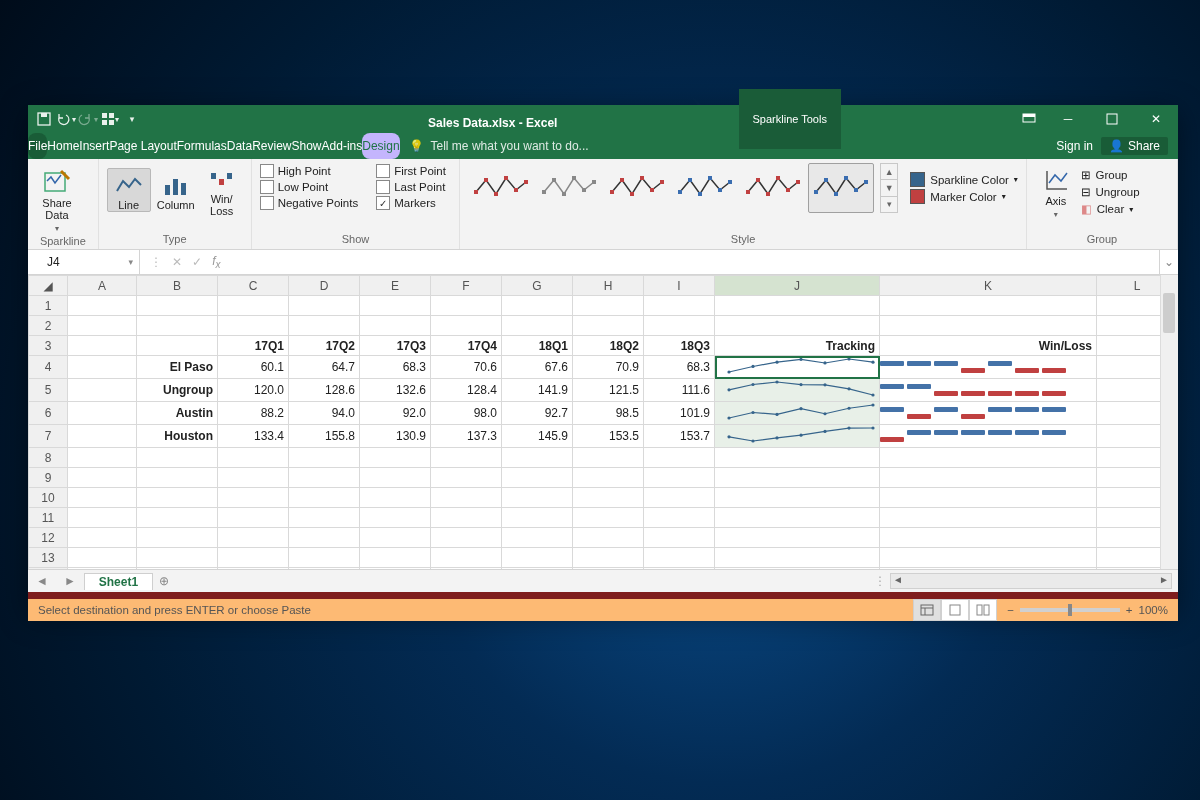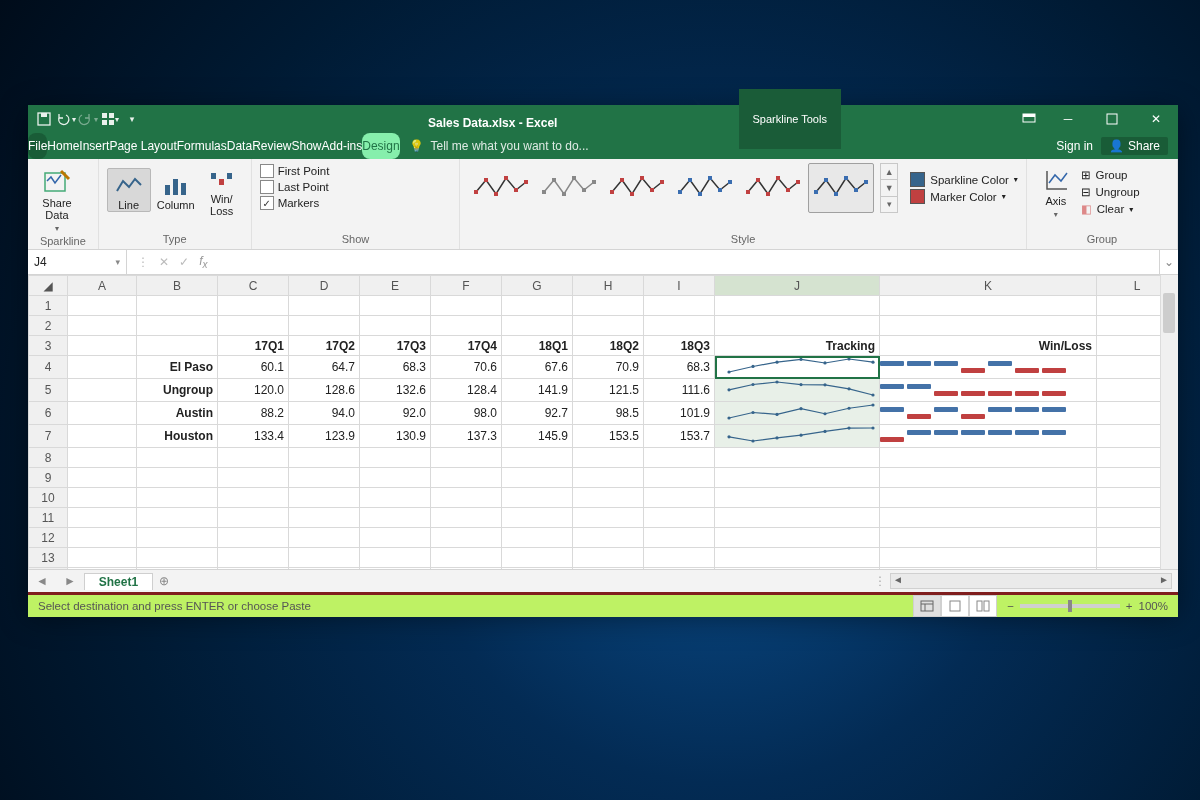--- a/index.html
+++ b/index.html
@@ -16,21 +16,21 @@
   .titlebar .qat{display:flex;align-items:center;gap:6px;padding:0 8px;}
   .titlebar .qat .ic{width:16px;height:16px;display:inline-flex;align-items:center;justify-content:center;opacity:.9;}
   .titlebar .title{flex:0 0 auto;margin:7px auto 0 280px;font-weight:bold;}
   .titlebar .spacer{flex:1;}
   .titlebar .context{background:#1a5c38;padding:16px 14px;line-height:28px;height:28px;font-size:11px;}
   .titlebar .winbtns{display:flex;}
   .titlebar .winbtns div{width:44px;height:28px;display:flex;align-items:center;justify-content:center;}
   .ribbon-tabs{height:26px;background:#217346;color:#fff;display:flex;align-items:center;font-size:12px;}
   .ribbon-tabs .tab{padding:0 0;line-height:26px;height:26px;cursor:pointer;border-radius:8px;}
   .ribbon-tabs .tab.file{background:#195c37;}
-  .ribbon-tabs .tab.active{background:#86efac;color:#217346;}
+  .ribbon-tabs .tab.active{background:#c4b5fd;color:#217346;}
   .ribbon-tabs .tellme{opacity:.85;margin-left:10px;display:flex;align-items:center;gap:6px;}
   .ribbon-tabs .flexfill{flex:1;}
   .ribbon-tabs .right{display:flex;align-items:center;gap:8px;padding-right:10px;}
   .ribbon-tabs .share{background:#195c37;border-radius:2px;padding:2px 8px;display:flex;align-items:center;gap:4px;}
   
   .ribbon{height:90px;background:#f3f3f3;border-bottom:1px solid #d4d4d4;display:flex;}
   .group{border-right:1px solid #e1e1e1;padding:4px 8px 2px;display:flex;flex-direction:column;}
   .group .row{display:flex;align-items:center;gap:4px;}
   .group .lbl{text-align:center;font-size:11px;color:#666;margin-top:auto;padding-bottom:2px;}
   .bigbtn{width:42px;display:flex;flex-direction:column;align-items:center;justify-content:flex-start;gap:2px;padding-top:4px;font-size:11px;line-height:12px;text-align:center;cursor:pointer;}
@@ -39,21 +39,21 @@
   .chk{width:12px;height:12px;border:1px solid #888;background:#fff;display:inline-flex;align-items:center;justify-content:center;font-size:10px;color:#333;}
   .gallery{display:flex;align-items:center;gap:2px;overflow:hidden;}
   .thumb{width:64px;height:48px;border:1px solid transparent;display:flex;align-items:center;justify-content:center;border-radius:2px;cursor:pointer;}
   .thumb.sel{border:1px solid #a0a0a0;background:#e8e8e8;}
   .galleryctrl{width:16px;display:flex;flex-direction:column;border:1px solid #c8c8c8;margin-left:2px;height:48px;}
   .galleryctrl div{flex:1;display:flex;align-items:center;justify-content:center;font-size:9px;color:#666;border-bottom:1px solid #c8c8c8;cursor:pointer;}
   .menuline{display:flex;align-items:center;gap:5px;font-size:11.5px;padding:1px 0;cursor:pointer;white-space:nowrap;}
   .swatch{width:13px;height:13px;background:#36648b;border:1px solid #555;}
   
   .fxbar{height:24px;border-bottom:1px solid #d4d4d4;display:flex;align-items:center;background:#fff;font-size:12px;}
-  .namebox{width:86px;border-right:1px solid #d4d4d4;padding:0 6px;display:flex;align-items:center;justify-content:space-between;height:100%;}
+  .namebox{width:86px;border-right:1px solid #d4d4d4;padding:0 6px;display:flex;align-items:center;justify-content:space-between;height:100%;margin-left:13px;}
   .fxbtns{display:flex;align-items:center;gap:10px;padding:0 10px;color:#999;}
   .fxinput{flex:1;padding:0 4px;}
   .fxexp{width:18px;border-left:1px solid #d4d4d4;text-align:center;color:#888;height:100%;line-height:24px;}
   
   .gridwrap{position:relative;height:294px;overflow:hidden;background:#fff;}
   table.grid{border-collapse:collapse;table-layout:fixed;width:1160px;}
   table.grid th,table.grid td{border:1px solid #d9d9d9;height:19px;font-size:12px;padding:0 4px;white-space:nowrap;overflow:hidden;}
   table.grid th{background:#f0f0f0;font-weight:normal;color:#555;text-align:center;}
   table.grid th.rowh{width:28px;}
   table.grid td{text-align:right;}
@@ -72,21 +72,21 @@
   .vscroll .th{position:absolute;top:18px;left:2px;width:12px;height:40px;background:#cdcdcd;border-radius:2px;}
   
   .sheettabs{height:22px;border-top:1px solid #d4d4d4;display:flex;align-items:center;background:#f3f3f3;font-size:12px;}
   .sheettabs .nav{padding:0 8px;color:#888;}
   .sheettabs .stab{background:#fff;border:1px solid #cfcfcf;border-bottom:none;padding:1px 14px;color:#217346;font-weight:bold;}
   .sheettabs .add{width:22px;text-align:center;color:#888;}
   .sheettabs .hscroll{flex:1;display:flex;align-items:center;justify-content:flex-end;gap:4px;padding-right:6px;}
   .sheettabs .track{width:280px;height:14px;background:#eaeaea;border:1px solid #d0d0d0;position:relative;}
   .sheettabs .track .sarw{position:absolute;top:0;width:14px;height:12px;text-align:center;font-size:10px;color:#666;}
   
-  .status{height:22px;border-top:3px solid #7f1d1d;background:#bef264;display:flex;align-items:center;font-size:11.5px;color:#555;}
+  .status{height:22px;border-top:7px solid #7f1d1d;background:#fdba74;display:flex;align-items:center;font-size:11.5px;color:#555;}
   .status .msg{padding:0 10px;}
   .status .flexfill{flex:1;}
   .status .views{display:flex;gap:0;}
   .status .vbtn{width:26px;height:20px;border:1px solid #d0d0d0;display:flex;align-items:center;justify-content:center;background:#fff;}
   .status .vbtn.act{background:#e0e0e0;}
   .status .zoom{display:flex;align-items:center;gap:6px;padding:0 10px;}
   .status .zslider{width:100px;height:4px;background:#d0d0d0;position:relative;}
   .status .zslider .zt{position:absolute;top:-4px;left:48px;width:4px;height:12px;background:#888;}
   svg{overflow:visible;}
 </style>
@@ -217,20 +217,34 @@
           <span style="white-space:pre-line;">Win/
 Loss</span>
         </div>
       </div>
       <div class="lbl">Type</div>
     </div>
 
     <div class="group" style="width:200px;">
       <div class="row" style="flex-direction:column;align-items:flex-start;gap:0;">
         <div style="display:flex;gap:18px;">
+          <div style="display:flex;flex-direction:column;">
+            <label class="smallchk">
+                <span class="chk"></span>
+                <span>High Point</span>
+              </label>
+            <label class="smallchk">
+                <span class="chk"></span>
+                <span>Low Point</span>
+              </label>
+            <label class="smallchk">
+                <span class="chk"></span>
+                <span>Negative Points</span>
+              </label>
+          </div>
           <div style="display:flex;flex-direction:column;">
             <label class="smallchk">
                 <span class="chk"></span>
                 <span>First Point</span>
               </label>
             <label class="smallchk">
                 <span class="chk"></span>
                 <span>Last Point</span>
               </label>
             <label class="smallchk">
@@ -549,21 +563,21 @@
               </div>
             </td>
             <td class=""></td>
             <td class=""></td>
           </tr>
           <tr>
             <th class="rowh">7</th>
             <td class=""></td>
             <td class="l b">Houston</td>
             <td class="">133.4</td>
-            <td class="">123.9</td>
+            <td class="">155.8</td>
             <td class="">130.9</td>
             <td class="">137.3</td>
             <td class="">145.9</td>
             <td class="">153.5</td>
             <td class="">153.7</td>
             <td class="sparkcell selrange"><svg class="spark" width="156" height="19">
                 <polyline points="6,11.855704697986575 30,16 54,12.946308724832214 78,10.154362416107377 102,6.402684563758385 126,3.087248322147646 150,3" fill="none" stroke="#36648b" stroke-width="1.2"></polyline>
                 <circle cx="6" cy="11.855704697986575" r="1.6" fill="#36648b"></circle>
                 <circle cx="30" cy="16" r="1.6" fill="#36648b"></circle>
                 <circle cx="54" cy="12.946308724832214" r="1.6" fill="#36648b"></circle>

